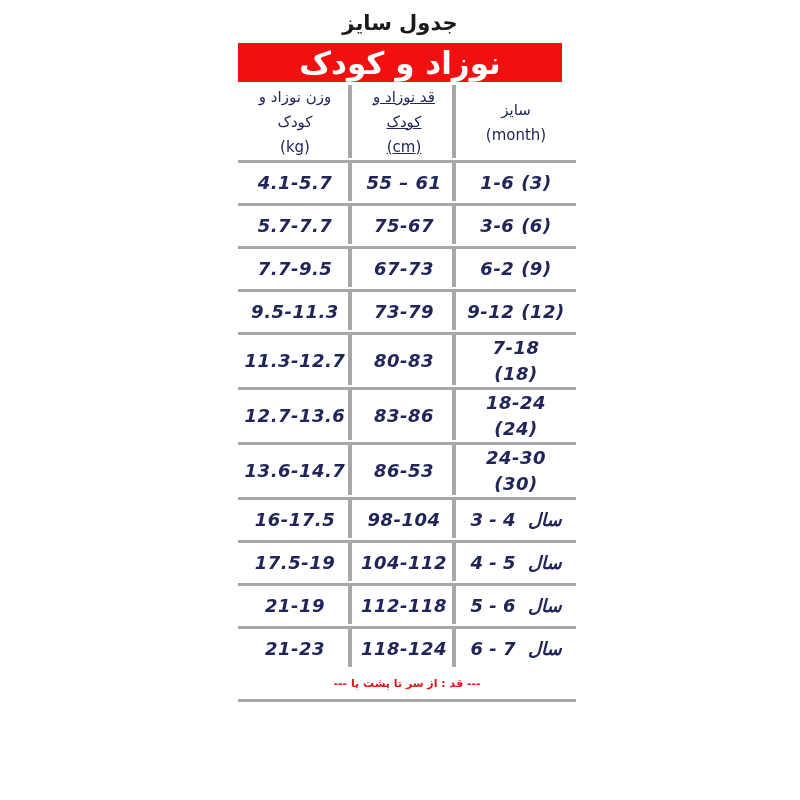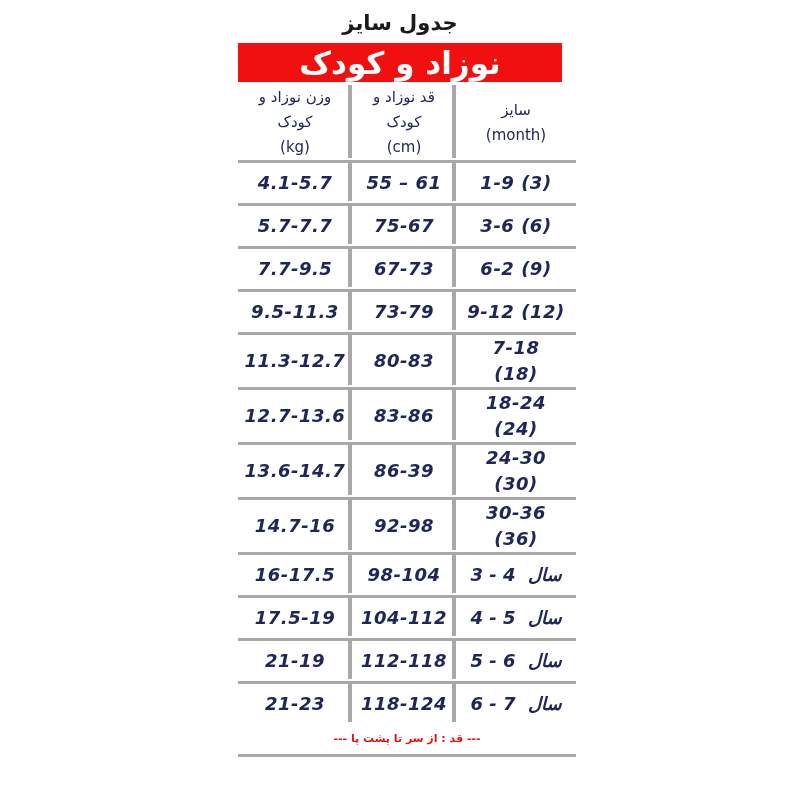--- a/index.html
+++ b/index.html
@@ -21,21 +21,21 @@
   .banner{
     position:absolute;left:238px;top:37px;width:324px;height:39px;
     background:var(--red);display:flex;align-items:center;justify-content:center;
   }
   .banner-label{color:#ffffff;font-size:31px;font-weight:700;}
   .size-table{
     position:absolute;left:238px;top:79px;width:326px;
     border-collapse:separate;border-spacing:0;table-layout:fixed;
   }
   .size-table th:nth-child(1){width:110px;}
-  .size-table th:nth-child(2){width:100px;}
+  .size-table th:nth-child(2){width:100px;text-decoration:underline;}
   .size-table th:nth-child(3){width:116px;}
   th,td{
     background:#ffffff;text-align:center;vertical-align:middle;position:relative;
     border-bottom:3px solid var(--border);padding:0 2px;
   }
   thead th{
     height:75px;font-size:15px;font-weight:400;color:var(--navy);
     white-space:pre-line;line-height:25px;direction:rtl;
   }
   tbody td{
@@ -73,21 +73,21 @@
 کودک
 (cm)</th>
           <th>سایز
 (month)</th>
         </tr>
     </thead>
     <tbody>
         <tr>
           <td>4.1-5.7</td>
           <td>55 – 61</td>
-          <td>1-9 (3)</td>
+          <td>1-6 (3)</td>
         </tr>
         <tr>
           <td>5.7-7.7</td>
           <td>75-67</td>
           <td>3-6 (6)</td>
         </tr>
         <tr>
           <td>7.7-9.5</td>
           <td>67-73</td>
           <td>6-2 (9)</td>
@@ -104,29 +104,23 @@
 (18)</td>
         </tr>
         <tr>
           <td>12.7-13.6</td>
           <td>83-86</td>
           <td>18-24
 (24)</td>
         </tr>
         <tr>
           <td>13.6-14.7</td>
-          <td>86-39</td>
+          <td>86-53</td>
           <td>24-30
 (30)</td>
-        </tr>
-        <tr>
-          <td>14.7-16</td>
-          <td>92-98</td>
-          <td>30-36
-(36)</td>
         </tr>
         <tr>
           <td>16-17.5</td>
           <td>98-104</td>
           <td>3 - 4&nbsp;&nbsp;سال</td>
         </tr>
         <tr>
           <td>17.5-19</td>
           <td>104-112</td>
           <td>4 - 5&nbsp;&nbsp;سال</td>

